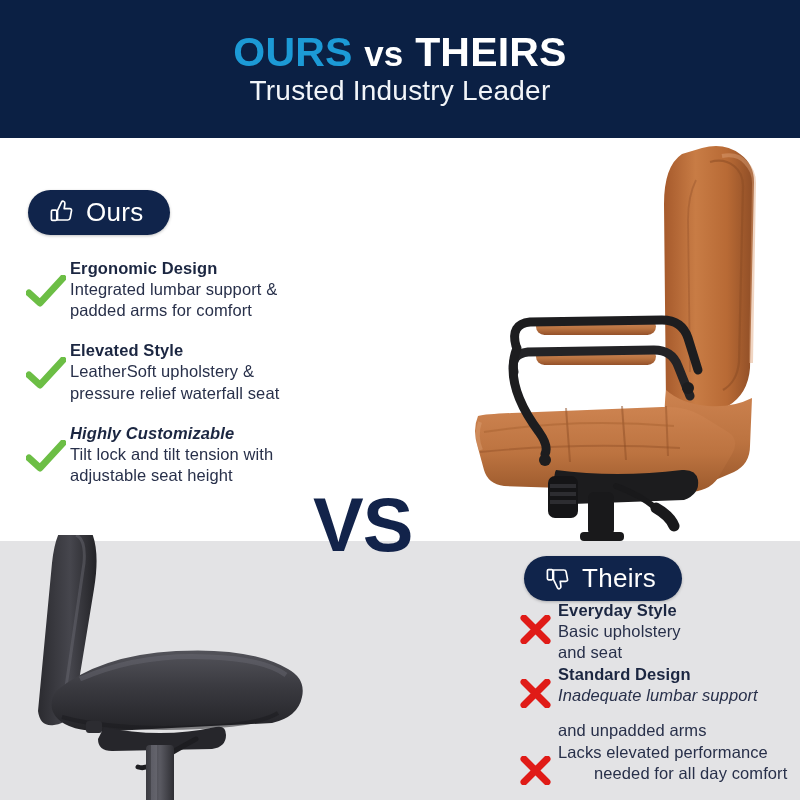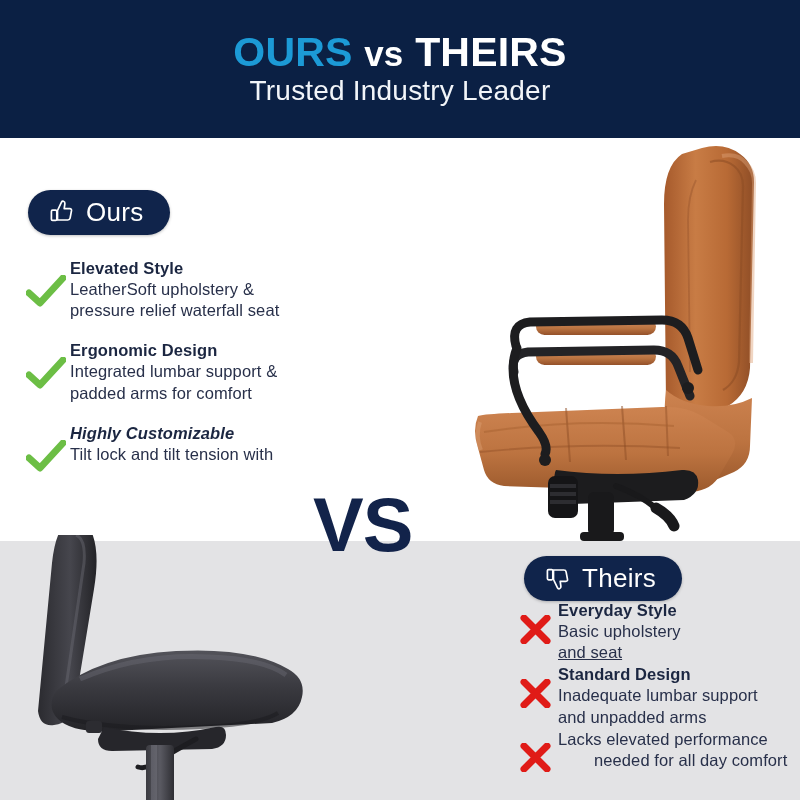--- a/index.html
+++ b/index.html
@@ -246,48 +246,49 @@
 
   <div class="list list-ours">
 
     <div class="item">
       <span class="mark">
         <svg class="check-svg" viewBox="0 0 40 34" xmlns="http://www.w3.org/2000/svg">
           <path d="M3 18 L14 28 L37 3" fill="none" stroke="#6cbe45" stroke-width="7" stroke-linecap="round" stroke-linejoin="round"></path>
         </svg>
       </span>
       <span class="item-text">
+        <span class="item-title" style="display: block;">Ergonomic Design</span>
+        <span class="item-desc" style="display: block;">Integrated lumbar support &amp;</span>
+        <span class="item-desc" style="display: block;">padded arms for comfort</span>
+      </span>
+    </div>
+
+    <div class="item">
+      <span class="mark">
+        <svg class="check-svg" viewBox="0 0 40 34" xmlns="http://www.w3.org/2000/svg">
+          <path d="M3 18 L14 28 L37 3" fill="none" stroke="#6cbe45" stroke-width="7" stroke-linecap="round" stroke-linejoin="round"></path>
+        </svg>
+      </span>
+      <span class="item-text">
         <span class="item-title" style="display: block;">Elevated Style</span>
         <span class="item-desc" style="display: block;">LeatherSoft upholstery &amp;</span>
         <span class="item-desc" style="display: block;">pressure relief waterfall seat</span>
       </span>
     </div>
 
     <div class="item">
       <span class="mark">
         <svg class="check-svg" viewBox="0 0 40 34" xmlns="http://www.w3.org/2000/svg">
           <path d="M3 18 L14 28 L37 3" fill="none" stroke="#6cbe45" stroke-width="7" stroke-linecap="round" stroke-linejoin="round"></path>
         </svg>
       </span>
       <span class="item-text">
-        <span class="item-title" style="display: block;">Ergonomic Design</span>
-        <span class="item-desc" style="display: block;">Integrated lumbar support &amp;</span>
-        <span class="item-desc" style="display: block;">padded arms for comfort</span>
-      </span>
-    </div>
-
-    <div class="item">
-      <span class="mark">
-        <svg class="check-svg" viewBox="0 0 40 34" xmlns="http://www.w3.org/2000/svg">
-          <path d="M3 18 L14 28 L37 3" fill="none" stroke="#6cbe45" stroke-width="7" stroke-linecap="round" stroke-linejoin="round"></path>
-        </svg>
-      </span>
-      <span class="item-text">
         <span class="item-title" style="display: block; font-style: italic;">Highly Customizable</span>
         <span class="item-desc" style="display: block;">Tilt lock and tilt tension with</span>
+        <span class="item-desc" style="display: block;">adjustable seat height</span>
       </span>
     </div>
 
   </div>
 
   <div class="vs-word">VS</div>
 
   <div class="badge badge-theirs">
     <span class="badge-icon">
       <svg class="badge-icon" viewBox="0 0 28 28" xmlns="http://www.w3.org/2000/svg" fill="none" stroke="#ffffff" stroke-width="1.7" stroke-linejoin="round" stroke-linecap="round">
@@ -302,34 +303,34 @@
 
     <div class="item">
       <span class="mark">
         <svg class="x-svg" viewBox="0 0 31 29" xmlns="http://www.w3.org/2000/svg">
           <path d="M4 3 L27 26 M27 3 L4 26" fill="none" stroke="#e01b17" stroke-width="7" stroke-linecap="round"></path>
         </svg>
       </span>
       <span class="item-text">
         <span class="item-title" style="display: block;">Everyday Style</span>
         <span class="item-desc" style="display: block;">Basic upholstery</span>
-        <span class="item-desc" style="display: block; text-decoration: underline;">and seat</span>
+        <span class="item-desc" style="display: block;">and seat</span>
       </span>
     </div>
 
     <div class="item">
       <span class="mark">
         <svg class="x-svg" viewBox="0 0 31 29" xmlns="http://www.w3.org/2000/svg">
           <path d="M4 3 L27 26 M27 3 L4 26" fill="none" stroke="#e01b17" stroke-width="7" stroke-linecap="round"></path>
         </svg>
       </span>
       <span class="item-text">
         <span class="item-title" style="display: block;">Standard Design</span>
-        <span class="item-desc" style="display: block;">Inadequate lumbar support</span>
-        <span class="item-desc" style="display: block;">and unpadded arms</span>
+        <span class="item-desc" style="display: block; font-style: italic;">Inadequate lumbar support</span>
+        <span class="item-desc" style="display: block; margin-top: 13px;">and unpadded arms</span>
       </span>
     </div>
 
     <div class="item">
       <span class="mark">
         <svg class="x-svg" viewBox="0 0 31 29" xmlns="http://www.w3.org/2000/svg">
           <path d="M4 3 L27 26 M27 3 L4 26" fill="none" stroke="#e01b17" stroke-width="7" stroke-linecap="round"></path>
         </svg>
       </span>
       <span class="item-text">

